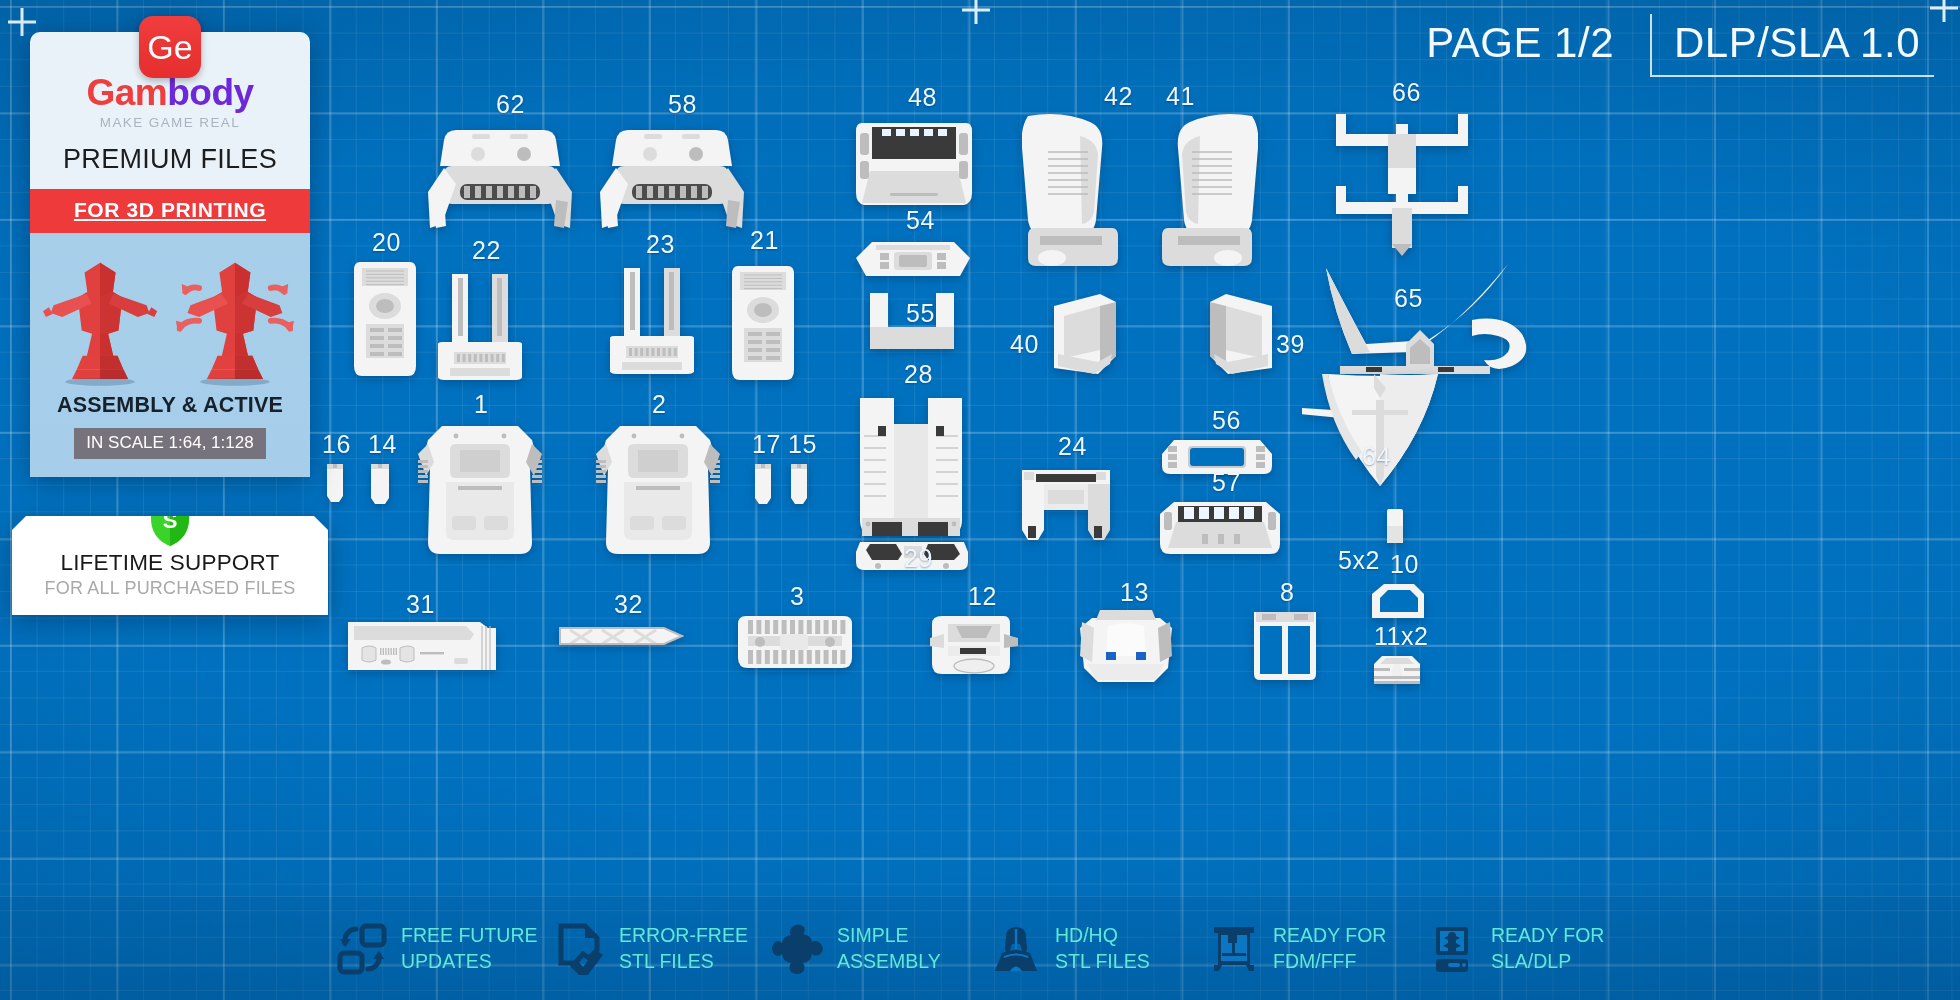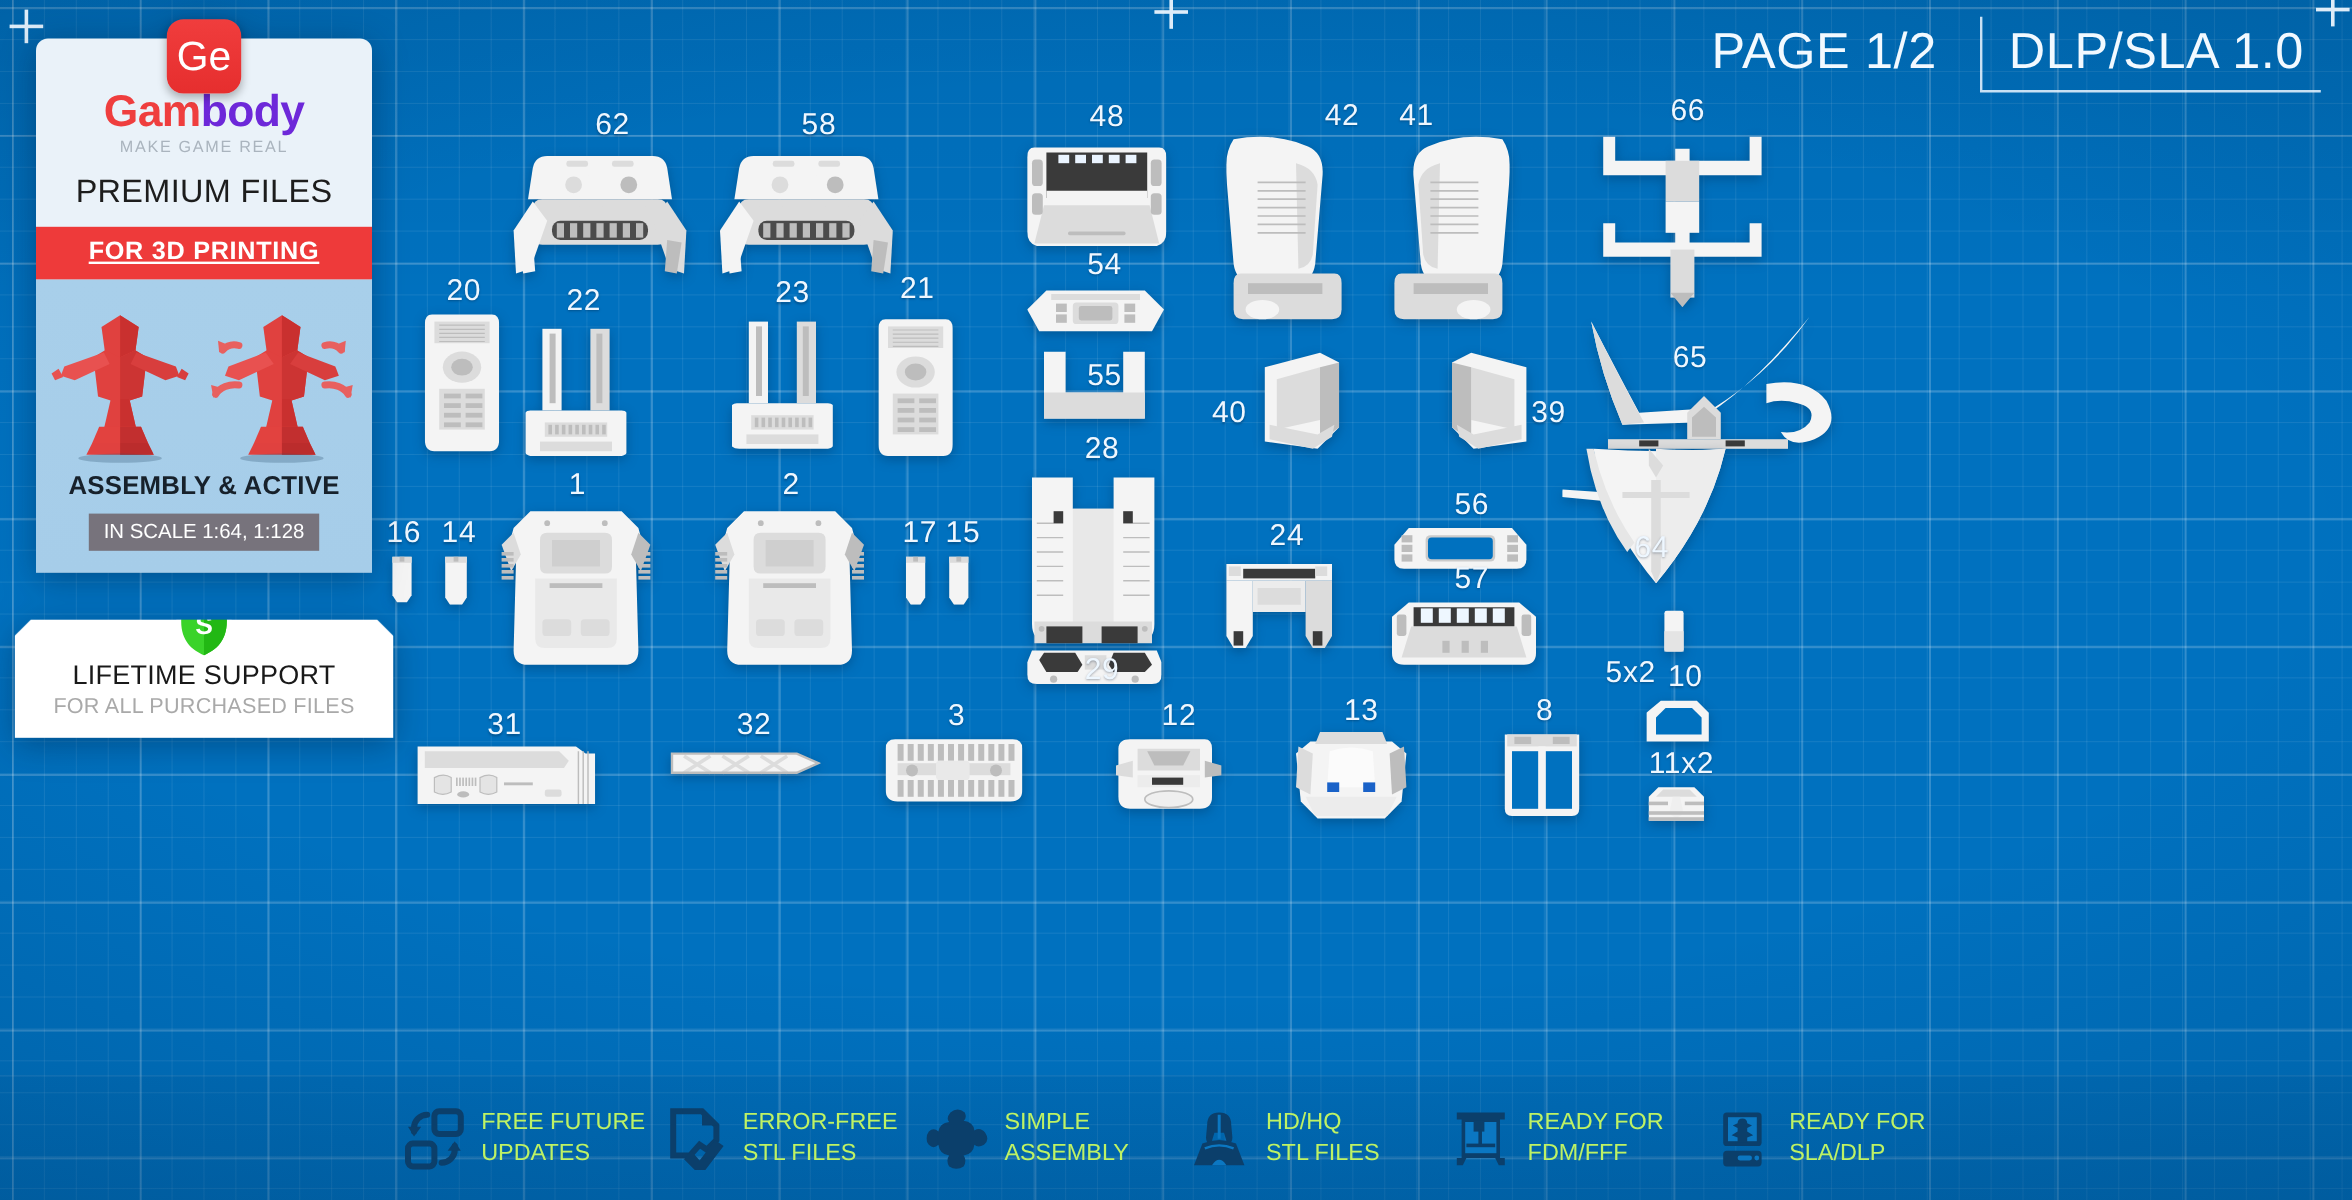--- a/index.html
+++ b/index.html
@@ -148,21 +148,21 @@
     border-top: 1px solid rgba(255,255,255,.10);
   }
   #features::before {
     content: ""; position: absolute; left: 0; right: 0; bottom: 0; height: 104px;
     background: linear-gradient(to bottom, rgba(0,70,125,.10), rgba(0,70,125,.24));
     pointer-events: none;
   }
   .feature { display: flex; align-items: center; gap: 13px; width: 218px; position: relative; z-index: 2; }
   .feature .fi { width: 52px; height: 52px; flex: 0 0 52px; color: #0b3f6b; }
   .feature .fi svg { display:block; width: 100%; height: 100%; }
-  .feature .ft { color: #bef264; font-size: 19.5px; line-height: 1.3; }
+  .feature .ft { color: #5eead4; font-size: 19.5px; line-height: 1.3; }
   .feature .ft div { white-space: nowrap; }
 </style>
 </head>
 <body>
 
 <div id="blueprint"></div>
 <div id="vignette"></div>
 
 <div class="reg-cross" style="left:8px;  top:8px;"></div>
 <div class="reg-cross" style="left:962px;top:-4px;"></div>

